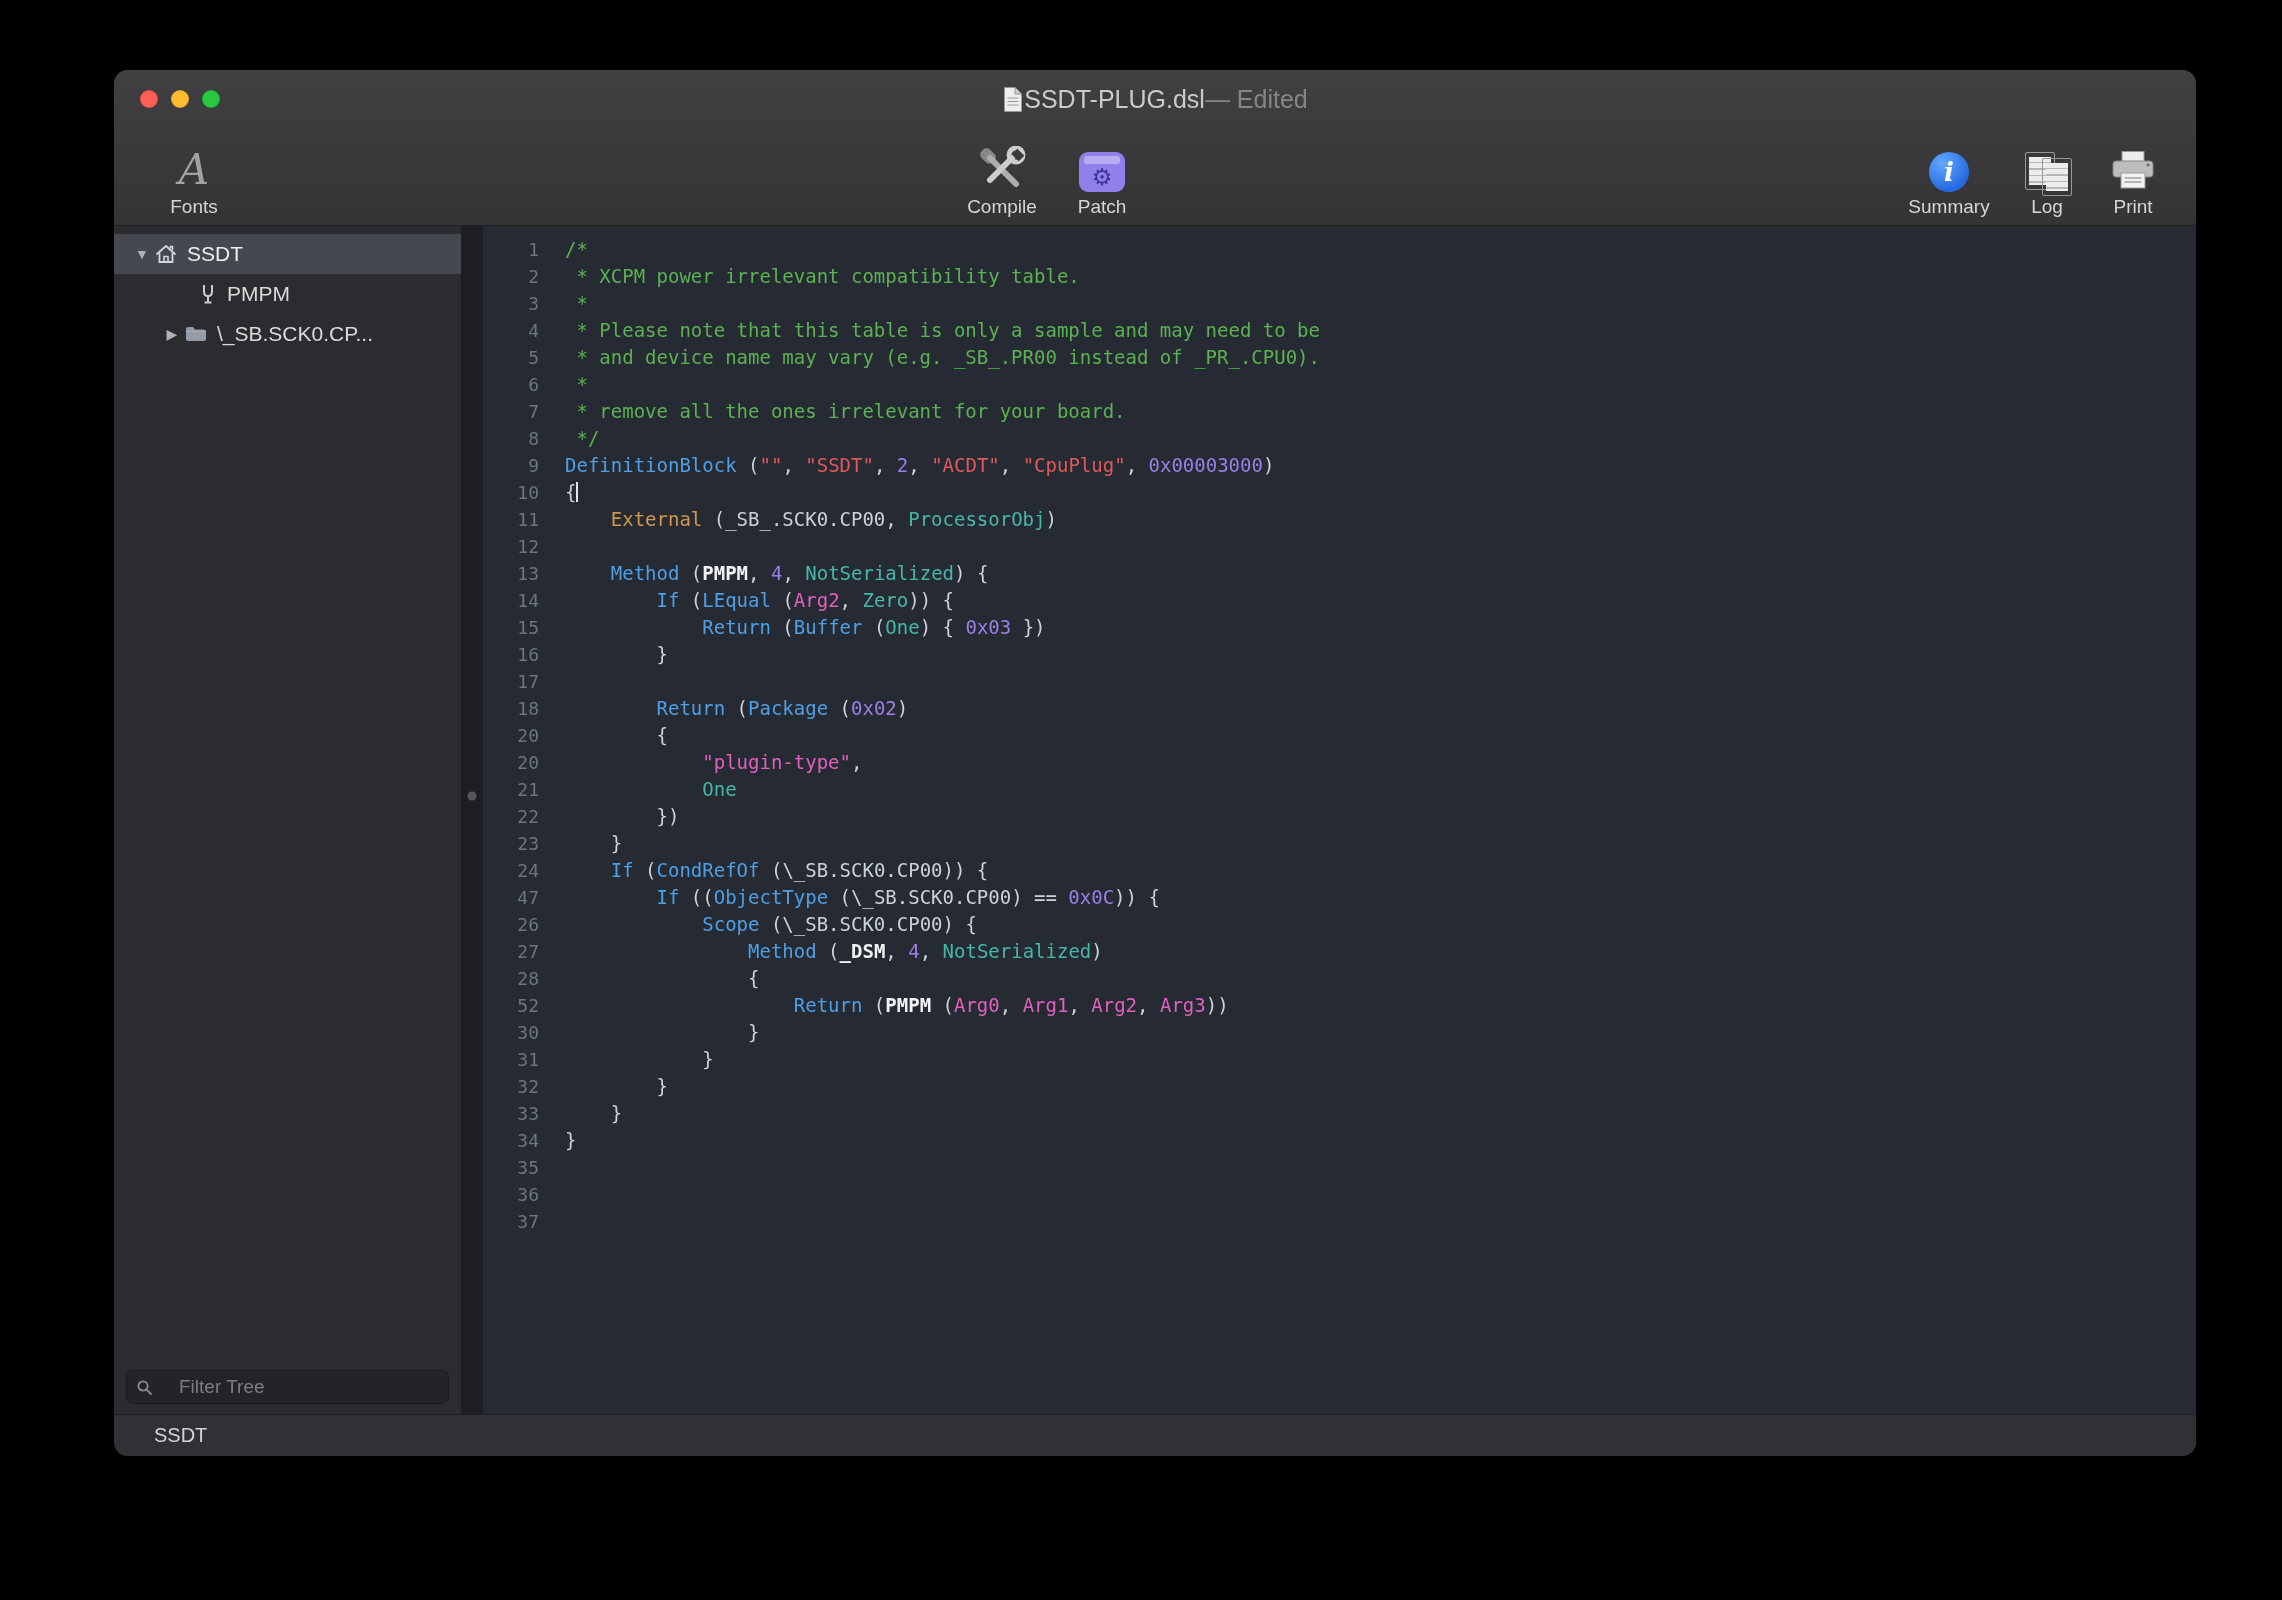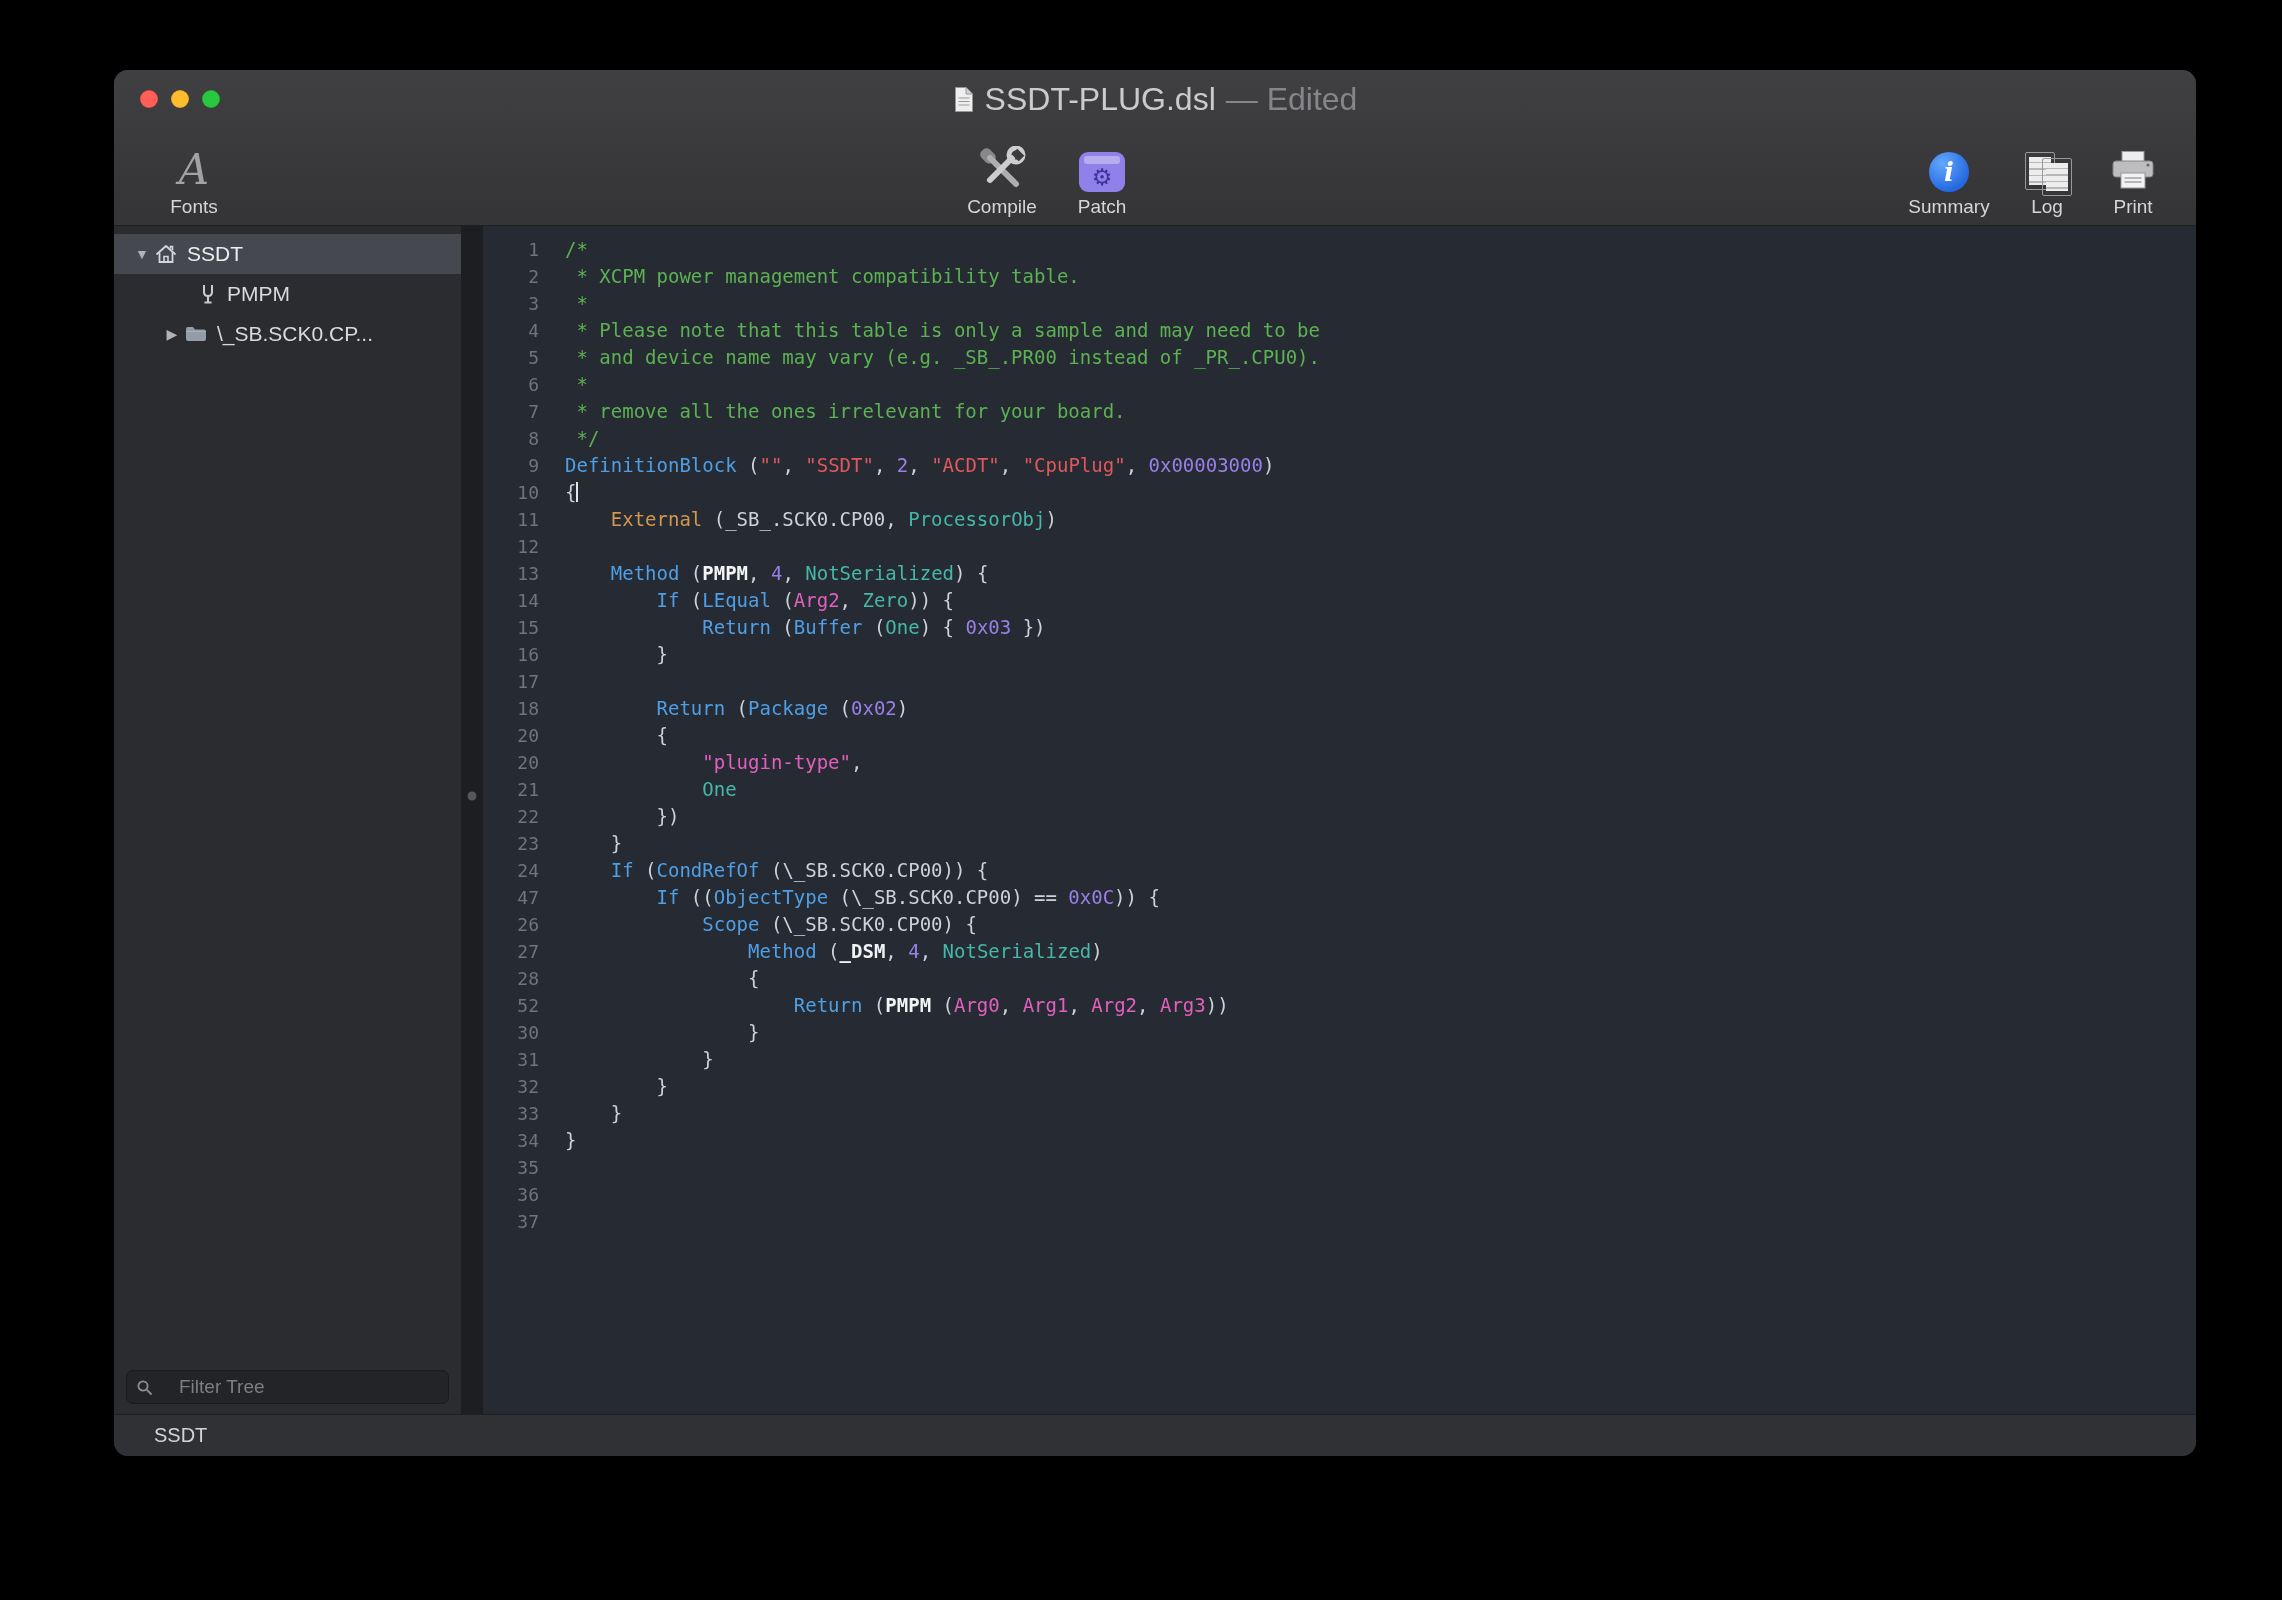--- a/index.html
+++ b/index.html
@@ -5,21 +5,21 @@
   html,body{margin:0;padding:0;background:#000;width:2282px;height:1600px;overflow:hidden;
     font-family:"Liberation Sans","DejaVu Sans",sans-serif;}
   .window{position:absolute;left:114px;top:70px;width:2082px;height:1386px;border-radius:14px;
     overflow:hidden;background:#262b33;box-shadow:0 30px 90px rgba(0,0,0,.75);}
   
   .header{height:156px;background:linear-gradient(#404042,#343436);border-bottom:1px solid #1f2022;box-sizing:border-box;}
   .titlebar{height:58px;position:relative;display:flex;align-items:center;justify-content:center;}
   .traffic{position:absolute;left:26px;top:0;height:100%;display:flex;align-items:center;gap:13px;}
   .tl{width:18px;height:18px;border-radius:50%;display:inline-block;box-shadow:inset 0 0 1px rgba(0,0,0,.45);}
   .tl-close{background:var(--tl_close)} .tl-min{background:var(--tl_min)} .tl-zoom{background:var(--tl_zoom)}
-  .title-wrap{display:flex;align-items:center;gap:10px;font-size:32px;color:#cbcbcd;}
+  .title-wrap{display:flex;align-items:center;font-size:25px;color:#cbcbcd;}
   .t-suffix{color:#86868a;}
   .toolbar{height:98px;position:relative;}
   .tb-item{display:flex;flex-direction:column;align-items:center;justify-content:flex-end;cursor:default;}
   .tb-label{font-size:19px;color:#d6d6d8;margin-top:4px;}
   .tb-fonts{position:absolute;left:10px;bottom:8px;width:140px;}
   .fonts-glyph{font-family:"DejaVu Serif",serif;font-style:italic;font-size:42px;line-height:44px;color:#a2a2a5;}
   .tb-center{position:absolute;left:838px;bottom:8px;display:flex;}
   .tb-center .tb-item{width:100px;}
   .tb-right{position:absolute;right:20px;bottom:8px;display:flex;}
   .tb-right .tb-item.w-sum{width:110px}.tb-right .tb-item.w-log,.tb-right .tb-item.w-prt{width:86px}
@@ -240,21 +240,21 @@
           <div class="ln">31</div>
           <div class="ln">32</div>
           <div class="ln">33</div>
           <div class="ln">34</div>
           <div class="ln">35</div>
           <div class="ln">36</div>
           <div class="ln">37</div>
         </div>
       <div class="code">
           <div class="cl"><span class="tok-cmt">/*</span></div>
-          <div class="cl"><span class="tok-cmt"> * XCPM power management compatibility table.</span></div>
+          <div class="cl"><span class="tok-cmt"> * XCPM power irrelevant compatibility table.</span></div>
           <div class="cl"><span class="tok-cmt"> *</span></div>
           <div class="cl"><span class="tok-cmt"> * Please note that this table is only a sample and may need to be</span></div>
           <div class="cl"><span class="tok-cmt"> * and device name may vary (e.g. _SB_.PR00 instead of _PR_.CPU0).</span></div>
           <div class="cl"><span class="tok-cmt"> *</span></div>
           <div class="cl"><span class="tok-cmt"> * remove all the ones irrelevant for your board.</span></div>
           <div class="cl"><span class="tok-cmt"> */</span></div>
           <div class="cl"><span class="tok-kw">DefinitionBlock</span><span class="tok-pln"> (</span><span class="tok-str">""</span><span class="tok-pln">, </span><span class="tok-str">"SSDT"</span><span class="tok-pln">, </span><span class="tok-num">2</span><span class="tok-pln">, </span><span class="tok-str">"ACDT"</span><span class="tok-pln">, </span><span class="tok-str">"CpuPlug"</span><span class="tok-pln">, </span><span class="tok-num">0x00003000</span><span class="tok-pln">)</span></div>
           <div class="cl"><span class="tok-pln">{</span><span class="tok-caret"></span></div>
           <div class="cl"><span class="tok-pln">    </span><span class="tok-ext">External</span><span class="tok-pln"> (_SB_.SCK0.CP00, </span><span class="tok-typ">ProcessorObj</span><span class="tok-pln">)</span></div>
           <div class="cl">&nbsp;</div>

